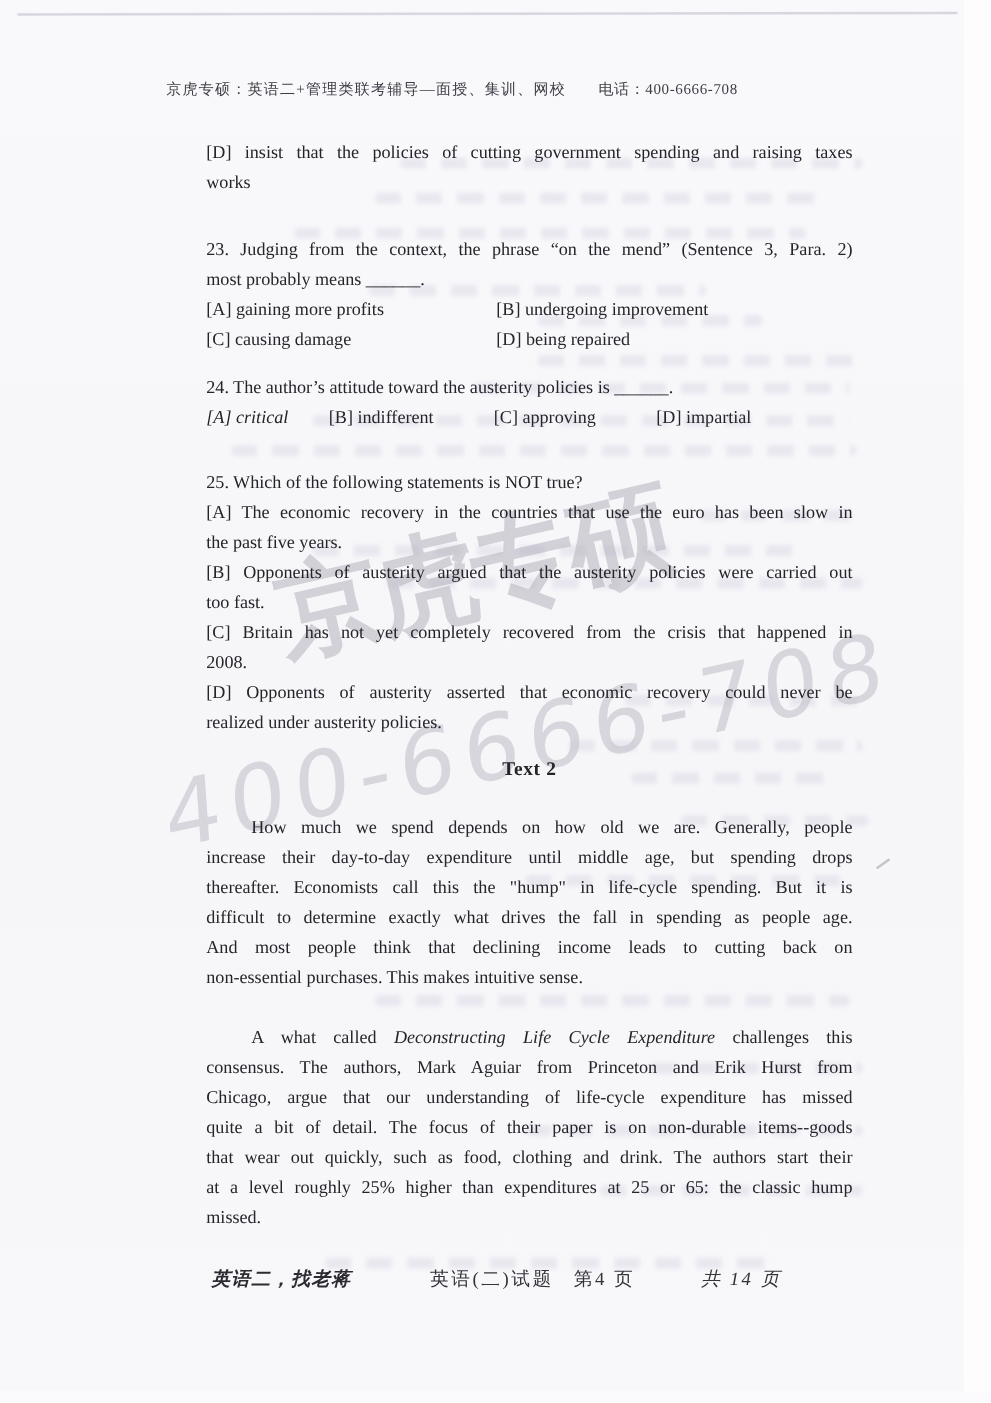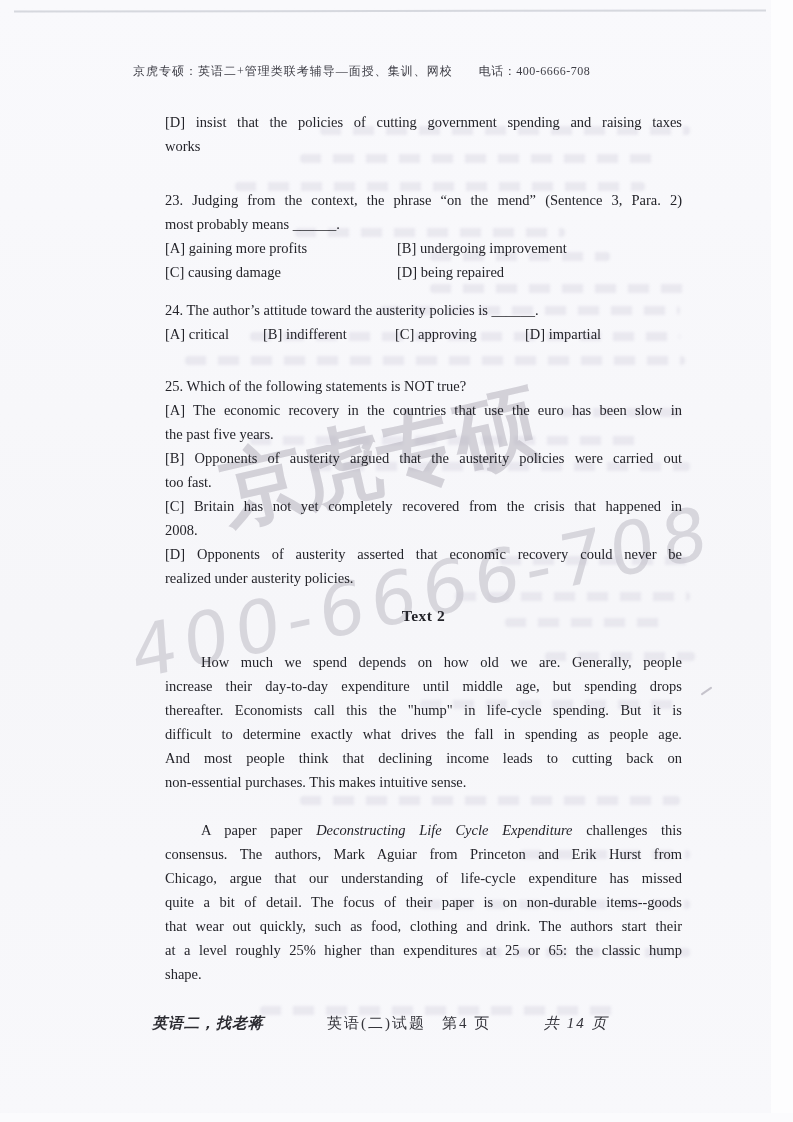--- a/index.html
+++ b/index.html
@@ -36,38 +36,38 @@
     font-size:72px;font-weight:400;letter-spacing:7px;color:#c7c5ce;opacity:.65;
     transform:rotate(-12deg) skewX(-8deg);transform-origin:left center;white-space:nowrap;
     font-family:"DejaVu Sans", sans-serif;
   }
 
   
   .header{position:absolute;left:133px;top:63px;width:560px;z-index:3;
     font-size:12px;color:#3d3d45;letter-spacing:1px;white-space:nowrap;
     font-family:"Liberation Serif", serif;}
   .header .phone{margin-left:26px;letter-spacing:.5px;}
-  .footer{position:absolute;left:152px;top:1014px;width:540px;height:22px;z-index:3;
+  .footer{position:absolute;left:169px;top:1014px;width:540px;height:22px;z-index:3;
     font-size:15px;color:#33333a;}
   .footer span{position:absolute;white-space:nowrap;}
   .f-left{left:0;font-weight:bold;font-style:italic;color:#2b2b31;letter-spacing:1px;}
   .f-center{left:175px;letter-spacing:2px;}
   .f-page{left:290px;letter-spacing:2px;}
   .f-total{left:392px;letter-spacing:2px;font-style:italic;}
 
   
   .blk{position:absolute;left:165px;width:517px;z-index:3;
     font-size:14.5px;line-height:24px;color:#24242a;}
   .jl{text-align:justify;text-align-last:justify;}
   .ll{text-align:left;}
   .ind{text-indent:36px;}
   .optrow2{display:flex;}
   .optrow2 .c1{width:232px;flex:0 0 232px;}
   .optrow4{display:flex;}
-  .optrow4 .c1{width:98px;flex:0 0 98px;}
+  .optrow4 .c1{width:98px;flex:0 0 98px;font-style:italic;}
   .optrow4 .c2{width:132px;flex:0 0 132px;}
   .optrow4 .c3{width:130px;flex:0 0 130px;}
   .t2head{text-align:center;font-weight:bold;font-size:15.5px;letter-spacing:.5px;}
   .ital{font-style:italic;}
 </style>
 </head>
 <body>
 
 <div id="page">
 
@@ -151,27 +151,27 @@
   <div class="blk" style="top:650px;">
     <div class="jl ind">How much we spend depends on how old we are. Generally, people</div>
     <div class="jl">increase their day-to-day expenditure until middle age, but spending drops</div>
     <div class="jl">thereafter. Economists call this the "hump" in life-cycle spending. But it is</div>
     <div class="jl">difficult to determine exactly what drives the fall in spending as people age.</div>
     <div class="jl">And most people think that declining income leads to cutting back on</div>
     <div class="ll">non-essential purchases. This makes intuitive sense.</div>
   </div>
 
   <div class="blk" style="top:818px;">
-    <div class="jl ind"><span>A paper paper </span><span class="ital">Deconstructing Life Cycle Expenditure</span><span> challenges this</span></div>
+    <div class="jl ind"><span>A what called </span><span class="ital">Deconstructing Life Cycle Expenditure</span><span> challenges this</span></div>
     <div class="jl">consensus. The authors, Mark Aguiar from Princeton and Erik Hurst from</div>
     <div class="jl">Chicago, argue that our understanding of life-cycle expenditure has missed</div>
     <div class="jl">quite a bit of detail. The focus of their paper is on non-durable items--goods</div>
     <div class="jl">that wear out quickly, such as food, clothing and drink. The authors start their</div>
     <div class="jl">at a level roughly 25% higher than expenditures at 25 or 65: the classic hump</div>
-    <div class="ll">shape.</div>
+    <div class="ll">missed.</div>
   </div>
 
   <div class="footer">
     <span class="f-left">英语二，找老蒋</span>
     <span class="f-center">英语(二)试题</span>
     <span class="f-page">第4 页</span>
     <span class="f-total">共 14 页</span>
   </div>
 
 </div>

